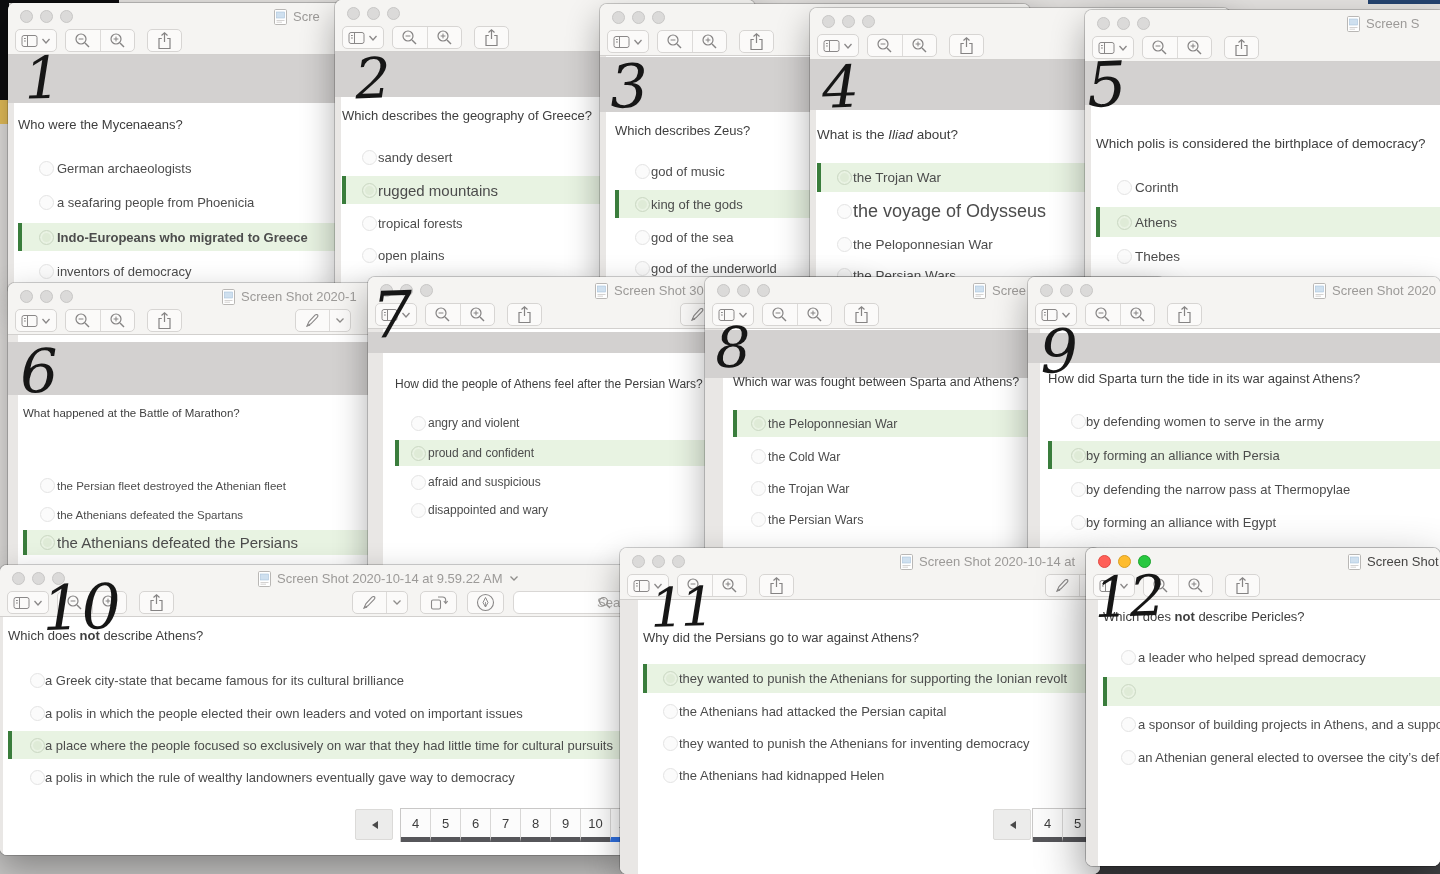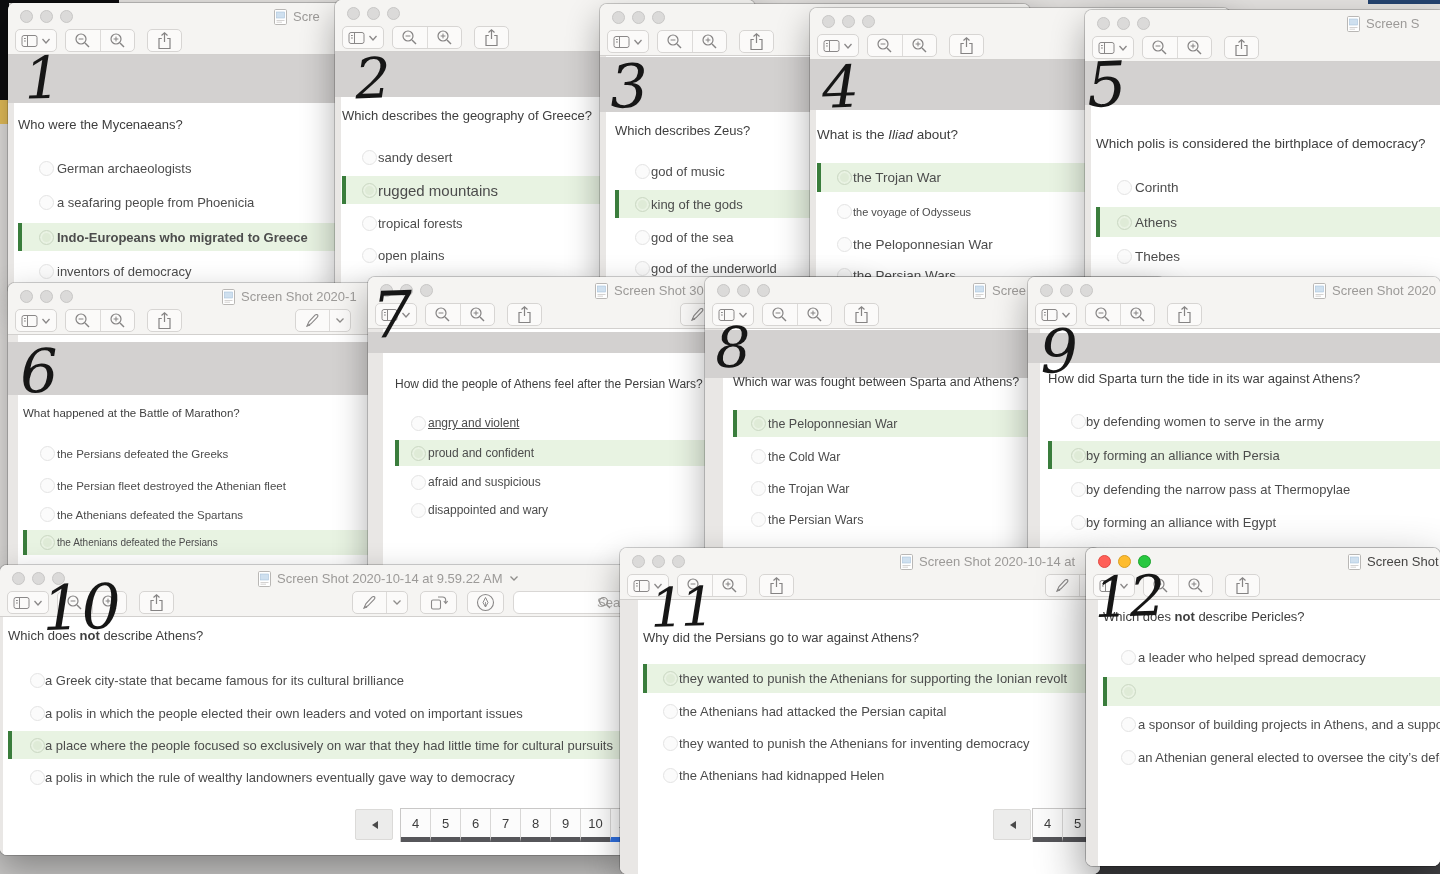--- a/index.html
+++ b/index.html
@@ -278,21 +278,21 @@
     </div>
     <div class="win" style="left: 810px; top: 8px; width: 420px; height: 300px; z-index: 4;">
       <div class="gutter"></div>
       <div class="panel" style="left:6px"></div>
       <div class="band" style="top:52px;height:50px"></div>
       <div class="q" style="left:7px;top:119px;font-size:13.5px"><span>What is the </span><b></b><i>Iliad</i><span> about?</span></div>
       <div class="opt sel" style="left:7px;top:155px;height:29px;font-size:13.5px">
         <span class="radio rsel" style="left:20px"></span>
         <span style="padding-left: 36px;">the Trojan War</span>
       </div>
-      <div class="opt" style="left:7px;top:189px;height:29px;font-size:11px">
+      <div class="opt" style="left:7px;top:189px;height:29px;font-size:18px">
         <span class="radio" style="left:20px"></span>
         <span style="padding-left: 36px;">the voyage of Odysseus</span>
       </div>
       <div class="opt" style="left:7px;top:222px;height:29px;font-size:13.5px">
         <span class="radio" style="left:20px"></span>
         <span style="padding-left: 36px;">the Peloponnesian War</span>
       </div>
       <div class="opt" style="left:7px;top:253px;height:29px;font-size:13.5px">
         <span class="radio" style="left:20px"></span>
         <span style="padding-left: 36px;">the Persian Wars</span>
@@ -415,33 +415,29 @@
           </span>
         </span>
       </div>
       <span class="num" style="left:2px;top:46px;font-size:62px;">5</span>
     </div>
     <div class="win" style="left: 8px; top: 283px; width: 560px; height: 290px; z-index: 6;">
       <div class="gutter"></div>
       <div class="panel" style="left:10px"></div>
       <div class="band" style="top:59px;height:53px"></div>
       <div class="q" style="left:15px;top:124px;font-size:11.5px"><span>What happened at the Battle of Marathon?</span><b></b><i></i><span></span></div>
-      <div class="opt" style="left:15px;top:158px;height:25px;font-size:11.5px">
-        <span class="radio" style="left: 17px;"></span>
-        <span style="padding-left: 34px;">the Persians defeated the Greeks</span>
-      </div>
       <div class="opt" style="left:15px;top:190px;height:25px;font-size:11.5px">
         <span class="radio" style="left: 17px;"></span>
         <span style="padding-left: 34px;">the Persian fleet destroyed the Athenian fleet</span>
       </div>
       <div class="opt" style="left:15px;top:219px;height:25px;font-size:11.5px">
         <span class="radio" style="left: 17px;"></span>
         <span style="padding-left: 34px;">the Athenians defeated the Spartans</span>
       </div>
-      <div class="opt sel" style="left:15px;top:247px;height:25px;font-size:10px">
+      <div class="opt sel" style="left:15px;top:247px;height:25px;font-size:15px">
         <span class="radio rsel" style="left: 17px;"></span>
         <span style="padding-left: 34px;">the Athenians defeated the Persians</span>
       </div>
       <div class="chrome">
         <span class="lt r"></span>
         <span class="lt y"></span>
         <span class="lt g"></span>
         <span class="title" style="left:214px">
           <span>
             <svg width="13" height="16" viewBox="0 0 13 16">
@@ -512,21 +508,21 @@
       </div>
       <span class="num" style="left:12px;top:60px;font-size:60px;">6</span>
     </div>
     <div class="win" style="left: 368px; top: 277px; width: 500px; height: 300px; z-index: 7;">
       <div class="gutter"></div>
       <div class="panel" style="left:15px"></div>
       <div class="band" style="top:55px;height:21px"></div>
       <div class="q" style="left:27px;top:100px;font-size:12px"><span>How did the people of Athens feel after the Persian Wars?</span><b></b><i></i><span></span></div>
       <div class="opt" style="left:27px;top:133px;height:26px;font-size:12px">
         <span class="radio" style="left: 16px;"></span>
-        <span style="padding-left: 33px; text-decoration: underline;">angry and violent</span>
+        <span style="padding-left: 33px;">angry and violent</span>
       </div>
       <div class="opt sel" style="left:27px;top:163px;height:26px;font-size:12px">
         <span class="radio rsel" style="left: 16px;"></span>
         <span style="padding-left: 33px;">proud and confident</span>
       </div>
       <div class="opt" style="left:27px;top:192px;height:26px;font-size:12px">
         <span class="radio" style="left: 16px;"></span>
         <span style="padding-left: 33px;">afraid and suspicious</span>
       </div>
       <div class="opt" style="left:27px;top:220px;height:26px;font-size:12px">

